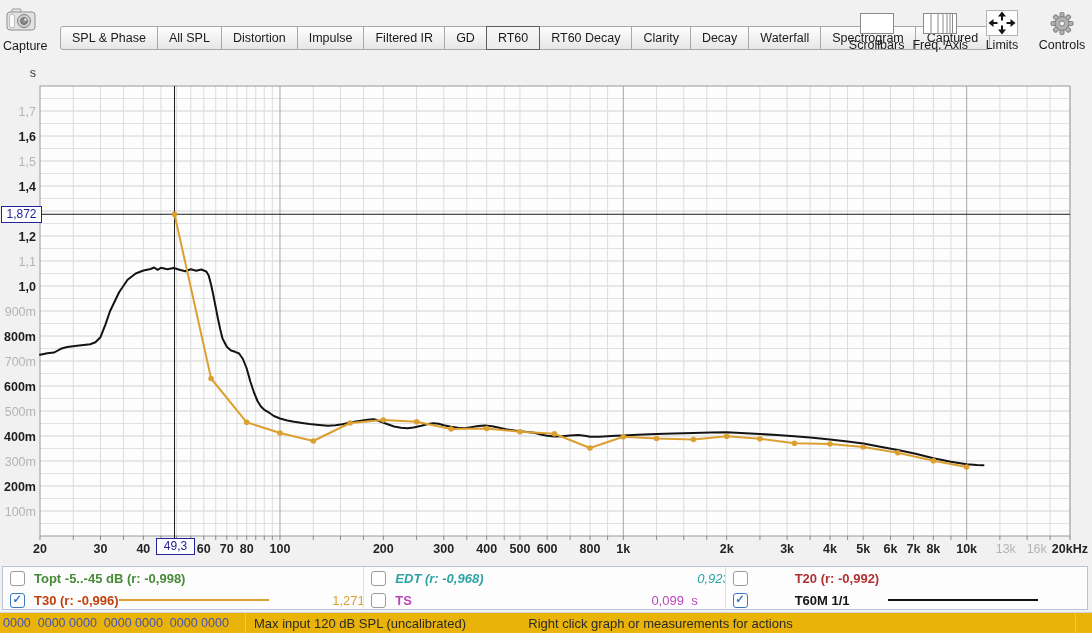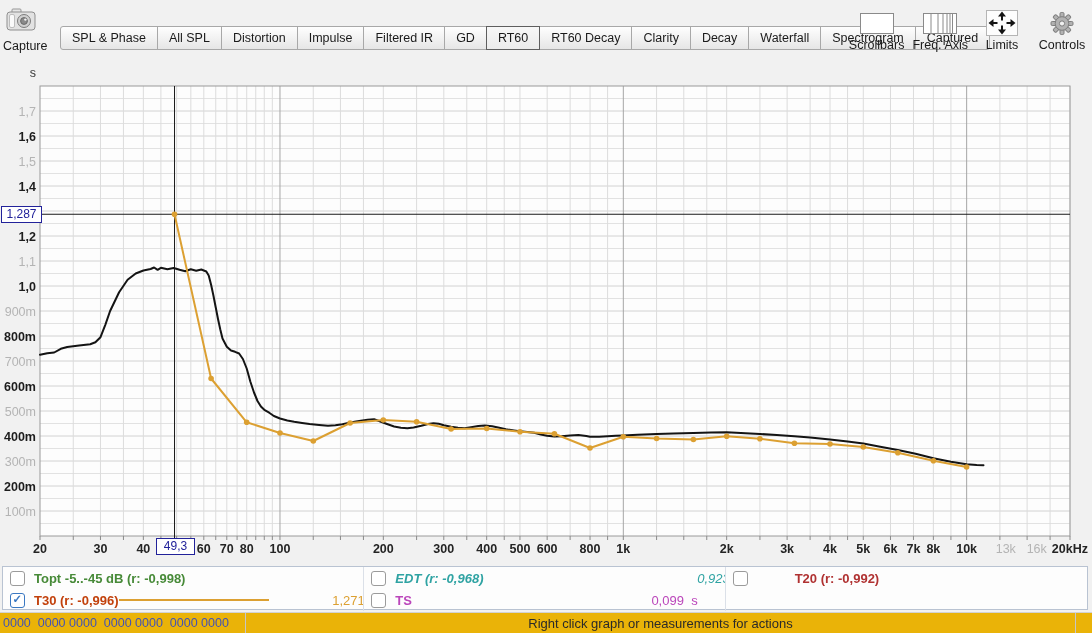--- a/index.html
+++ b/index.html
@@ -370,21 +370,21 @@
           <circle cx="726.7" cy="374.3" r="2.8" fill="#dca032"></circle>
           <circle cx="759.9" cy="376.8" r="2.8" fill="#dca032"></circle>
           <circle cx="794.4" cy="381.3" r="2.8" fill="#dca032"></circle>
           <circle cx="830.0" cy="382.0" r="2.8" fill="#dca032"></circle>
           <circle cx="863.3" cy="385.0" r="2.8" fill="#dca032"></circle>
           <circle cx="897.8" cy="390.8" r="2.8" fill="#dca032"></circle>
           <circle cx="933.4" cy="398.8" r="2.8" fill="#dca032"></circle>
           <circle cx="966.6" cy="405.0" r="2.8" fill="#dca032"></circle>
         </g>
       </svg>
-    <div class="cursor-box" id="cursor-value-box">1,287</div>
+    <div class="cursor-box" id="cursor-value-box">1,872</div>
     <div class="cursor-box" id="cursor-freq-box">49,3</div>
   </div>
 
   <div class="legend" id="legend">
       <div class="lcell">
         <div class="cb"></div>
         <span class="llabel" style="color: rgb(71, 138, 56);">Topt -5..-45 dB (r: -0,998)</span>
         <div class="lsample"></div>
         <div class="lvalue" style="color: rgb(71, 138, 56);">1,326  s</div>
       </div>
@@ -405,23 +405,30 @@
         <span class="llabel" style="color: #c2410c;">T30 (r: -0,996)</span>
         <div class="lsample" style="border-top-color: rgb(220, 160, 50);"></div>
         <div class="lvalue" style="color: rgb(220, 160, 50);">1,271  s</div>
       </div>
       <div class="lcell">
         <div class="cb"></div>
         <span class="llabel" style="color: rgb(187, 70, 187);">TS</span>
         <div class="lsample"></div>
         <div class="lvalue" style="color: rgb(187, 70, 187);">0,099  s</div>
       </div>
+      <div class="lcell lastcol">
+        <div class="cb checked"></div>
+        <span class="llabel" style="color: rgb(20, 20, 20);">T60M 1/1</span>
+        <div class="lsample" style="border-top-color: rgb(20, 20, 20);"></div>
+        <div class="lvalue" style="color: rgb(20, 20, 20);">1,065  s</div>
+      </div>
     </div>
 
   <div class="statusbar">
     <div class="sb-meters">0000  0000 0000  0000 0000  0000 0000</div>
     <div class="sb-main">
+      <span>Max input 120 dB SPL (uncalibrated)</span>
       <span class="sb-hint">Right click graph or measurements for actions</span>
     </div>
     <div class="sb-grip"></div>
   </div>
 
 </div>
 
 </body></html>

